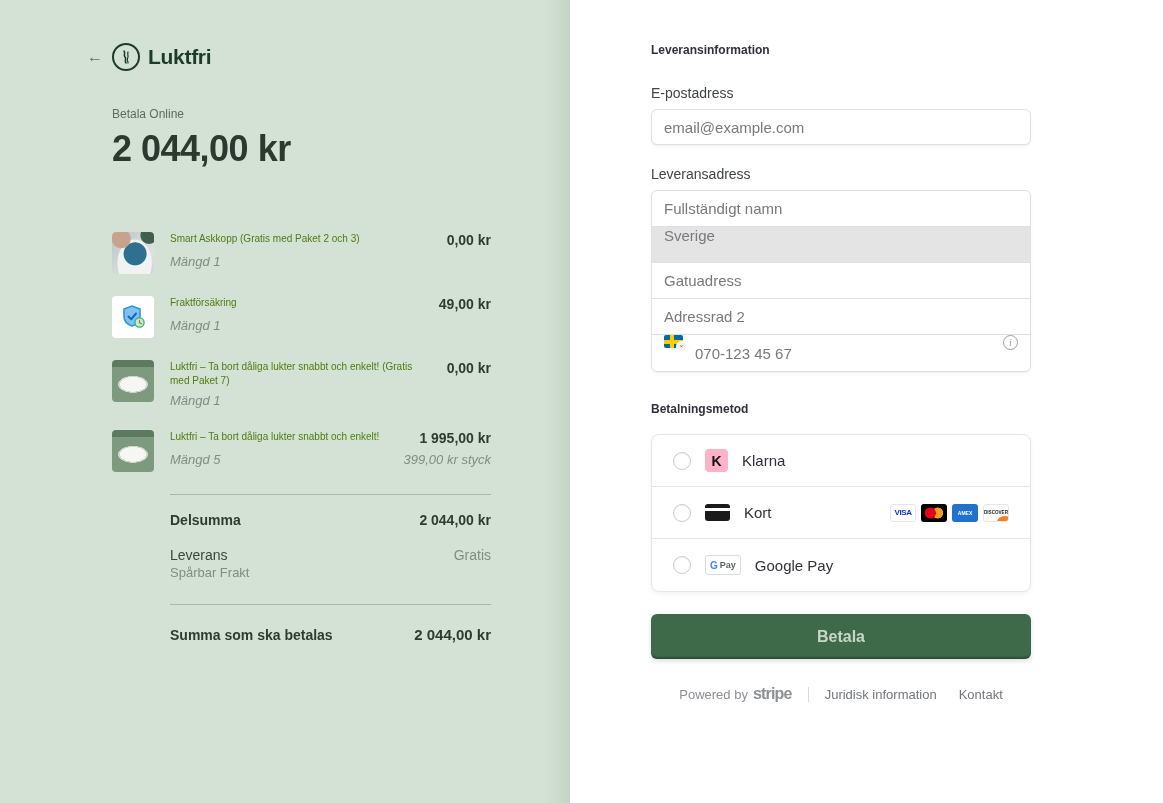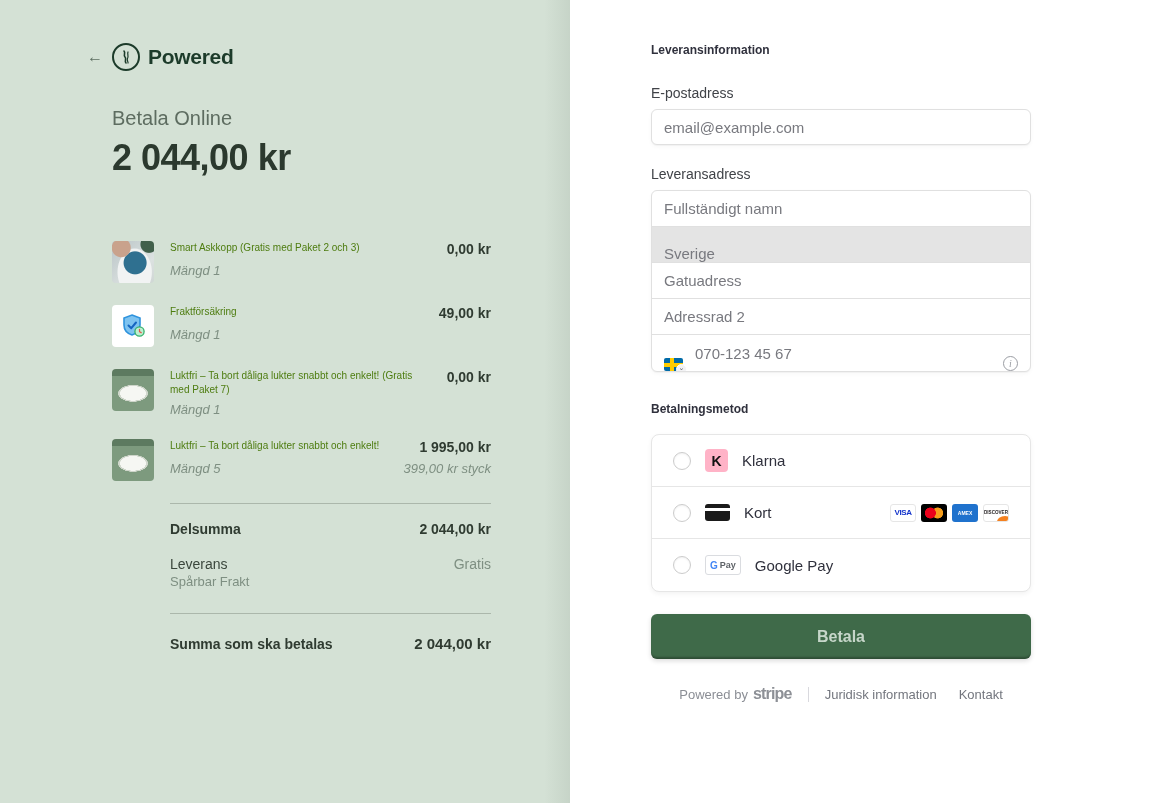--- a/index.html
+++ b/index.html
@@ -11,21 +11,21 @@
   .left::after { content:""; position:absolute; top:0; right:0; bottom:0; width:26px;
     background:linear-gradient(to right, rgba(0,0,0,0), rgba(20,40,25,0.07)); pointer-events:none; }
   .left-inner { padding:43px 79px 0 112px; position:relative; }
 
   .brand-row { position:relative; display:flex; align-items:center; gap:8px; height:28px; }
   .back-arrow { position:absolute; left:-25px; top:5px; font-size:16px; color:#5e6f62; cursor:pointer; }
   .logo-circle { width:28px; height:28px; border-radius:50%; border:2px solid #1c3b2a;
     display:flex; align-items:center; justify-content:center; flex:none; background:transparent; }
   .brand-name { font-size:21px; font-weight:700; color:#1c3b2a; letter-spacing:-0.3px; }
 
-  .subtitle { margin-top:36px; font-size:20px; font-weight:500; color:#5d6c60; }
+  .subtitle { margin-top:36px; font-size:12px; font-weight:500; color:#5d6c60; }
   .amount { margin-top:7px; font-size:36px; font-weight:600; color:#2b392e; letter-spacing:-0.5px; }
 
   .items { margin-top:62px; }
   .item { display:flex; gap:16px; margin-bottom:22px; }
   .thumb { width:42px; height:42px; border-radius:4px; flex:none; overflow:hidden; }
   .thumb-photo { background:
       radial-gradient(circle at 22% 16%, #c9a28c 0 9px, transparent 10px),
       radial-gradient(circle at 88% 8%, #41604b 0 8px, transparent 9px),
       radial-gradient(circle at 55% 52%, #2f7090 0 11px, transparent 12px),
       radial-gradient(ellipse at 54% 74%, #f1f3f3 0 52%, transparent 55%),
@@ -62,21 +62,21 @@
   .lbl-addr  { margin-top:21px; }
 
   .text-input { width:100%; height:36px; margin-top:8px; padding:0 12px;
     border:1px solid #e0e0e0; border-radius:6px; font-size:15px; color:#30313d;
     font-family:"Liberation Sans",sans-serif; background:#fff;
     box-shadow:0 1px 1px rgba(0,0,0,0.03), 0 2px 4px rgba(0,0,0,0.03); outline:none; }
   ::placeholder { color:#78797f; opacity:1; }
 
   .addr-group { margin-top:8px; border:1px solid #e0e0e0; border-radius:6px; background:#fff;
     box-shadow:0 1px 1px rgba(0,0,0,0.03), 0 2px 4px rgba(0,0,0,0.03); overflow:hidden; }
-  .addr-row { height:36px; display:flex; align-items:flex-end; border-bottom:1px solid #e0e0e0; }
+  .addr-row { height:36px; display:flex; align-items:flex-start; border-bottom:1px solid #e0e0e0; }
   .addr-row:last-child { border-bottom:none; }
   .bare { border:none; outline:none; width:100%; height:100%; padding:0 12px; font-size:15px;
     color:#30313d; font-family:"Liberation Sans",sans-serif; background:transparent; }
   .row-country { background:#e4e4e4; padding:0 12px; font-size:15px; color:#78797f; cursor:pointer; }
   .row-split { padding:0; }
   .split-cell { width:50%; height:100%; }
   .split-cell:first-child { border-right:1px solid #e0e0e0; }
   .row-phone { padding:0 12px; gap:8px; }
   .flag-se { width:19px; height:13px; border-radius:2px; flex:none; position:relative; cursor:pointer;
     background-image:
@@ -141,21 +141,21 @@
 <div class="left">
   <div class="left-inner">
     <div class="brand-row">
       <span class="back-arrow">←</span>
       <span class="logo-circle">
         <svg width="18" height="18" viewBox="0 0 18 18" fill="none">
           <path d="M7 3 C9 5, 6 7, 8 9 C10 11, 7 13, 9 15" stroke="#1c3b2a" stroke-width="1.6" stroke-linecap="round"></path>
           <path d="M11 4 C10 6, 12 8, 10.5 10.5 C9.5 12.5, 11.5 14, 11 15" stroke="#1c3b2a" stroke-width="1.2" stroke-linecap="round"></path>
         </svg>
       </span>
-      <span class="brand-name">Powered</span>
+      <span class="brand-name">Luktfri</span>
     </div>
 
     <div class="subtitle">Betala Online</div>
     <div class="amount">2 044,00 kr</div>
 
     <div class="items">
       <div class="item">
         <div class="thumb thumb-photo"></div>
         <div class="item-body">
           <div class="item-top">

